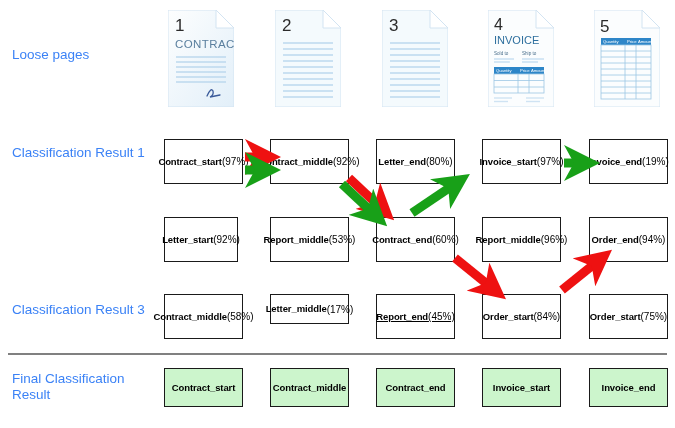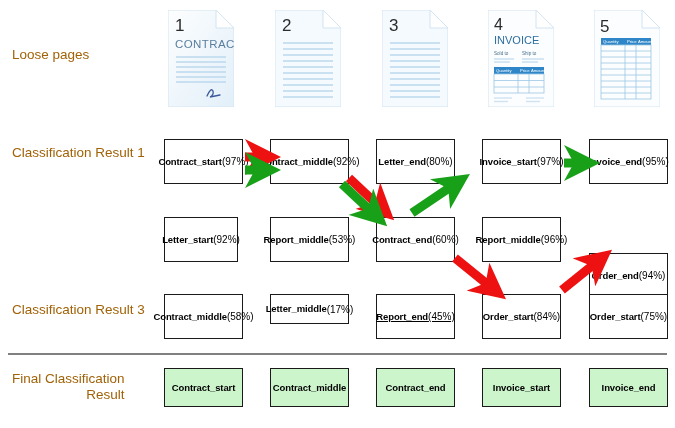--- a/index.html
+++ b/index.html
@@ -12,24 +12,23 @@
     width:675px;
     height:428px;
     background:#ffffff;
     overflow:hidden;
   }
 
   
   .row-label{
     position:absolute;
     font-size:13.5px;
-    color:#a16207;
+    color:#3b82f6;
     line-height:1.18;
     white-space:pre-line;
-    text-align:right;
   }
 
   
   .sep{
     position:absolute;
     left:8px;
     width:659px;
     height:2px;
     background:#808080;
   }
@@ -232,40 +231,40 @@
   <div class="cbox" style="left:376px;top:139px;width:79px;height:45px;">
     <span class="lbl">Letter_end</span>
     <span class="pct">(80%)</span>
   </div>
   <div class="cbox" style="left:482px;top:139px;width:79px;height:45px;">
     <span class="lbl">Invoice_start</span>
     <span class="pct">(97%)</span>
   </div>
   <div class="cbox" style="left:589px;top:139px;width:79px;height:45px;">
     <span class="lbl">Invoice_end</span>
-    <span class="pct">(95%)</span>
+    <span class="pct">(19%)</span>
   </div>
 
   <div class="cbox" style="left:164px;top:217px;width:74px;height:45px;">
     <span class="lbl">Letter_start</span>
     <span class="pct">(92%)</span>
   </div>
   <div class="cbox" style="left:270px;top:217px;width:79px;height:45px;">
     <span class="lbl">Report_middle</span>
     <span class="pct">(53%)</span>
   </div>
   <div class="cbox" style="left:376px;top:217px;width:79px;height:45px;">
     <span class="lbl">Contract_end</span>
     <span class="pct">(60%)</span>
   </div>
   <div class="cbox" style="left:482px;top:217px;width:79px;height:45px;">
     <span class="lbl">Report_middle</span>
     <span class="pct">(96%)</span>
   </div>
-  <div class="cbox" style="left:589px;top:217px;width:79px;height:45px;margin-top:36px;">
+  <div class="cbox" style="left:589px;top:217px;width:79px;height:45px;">
     <span class="lbl">Order_end</span>
     <span class="pct">(94%)</span>
   </div>
 
   <div class="cbox" style="left:164px;top:294px;width:79px;height:45px;">
     <span class="lbl">Contract_middle</span>
     <span class="pct">(58%)</span>
   </div>
   <div class="cbox" style="left:270px;top:294px;width:79px;height:30px;">
     <span class="lbl">Letter_middle</span>

